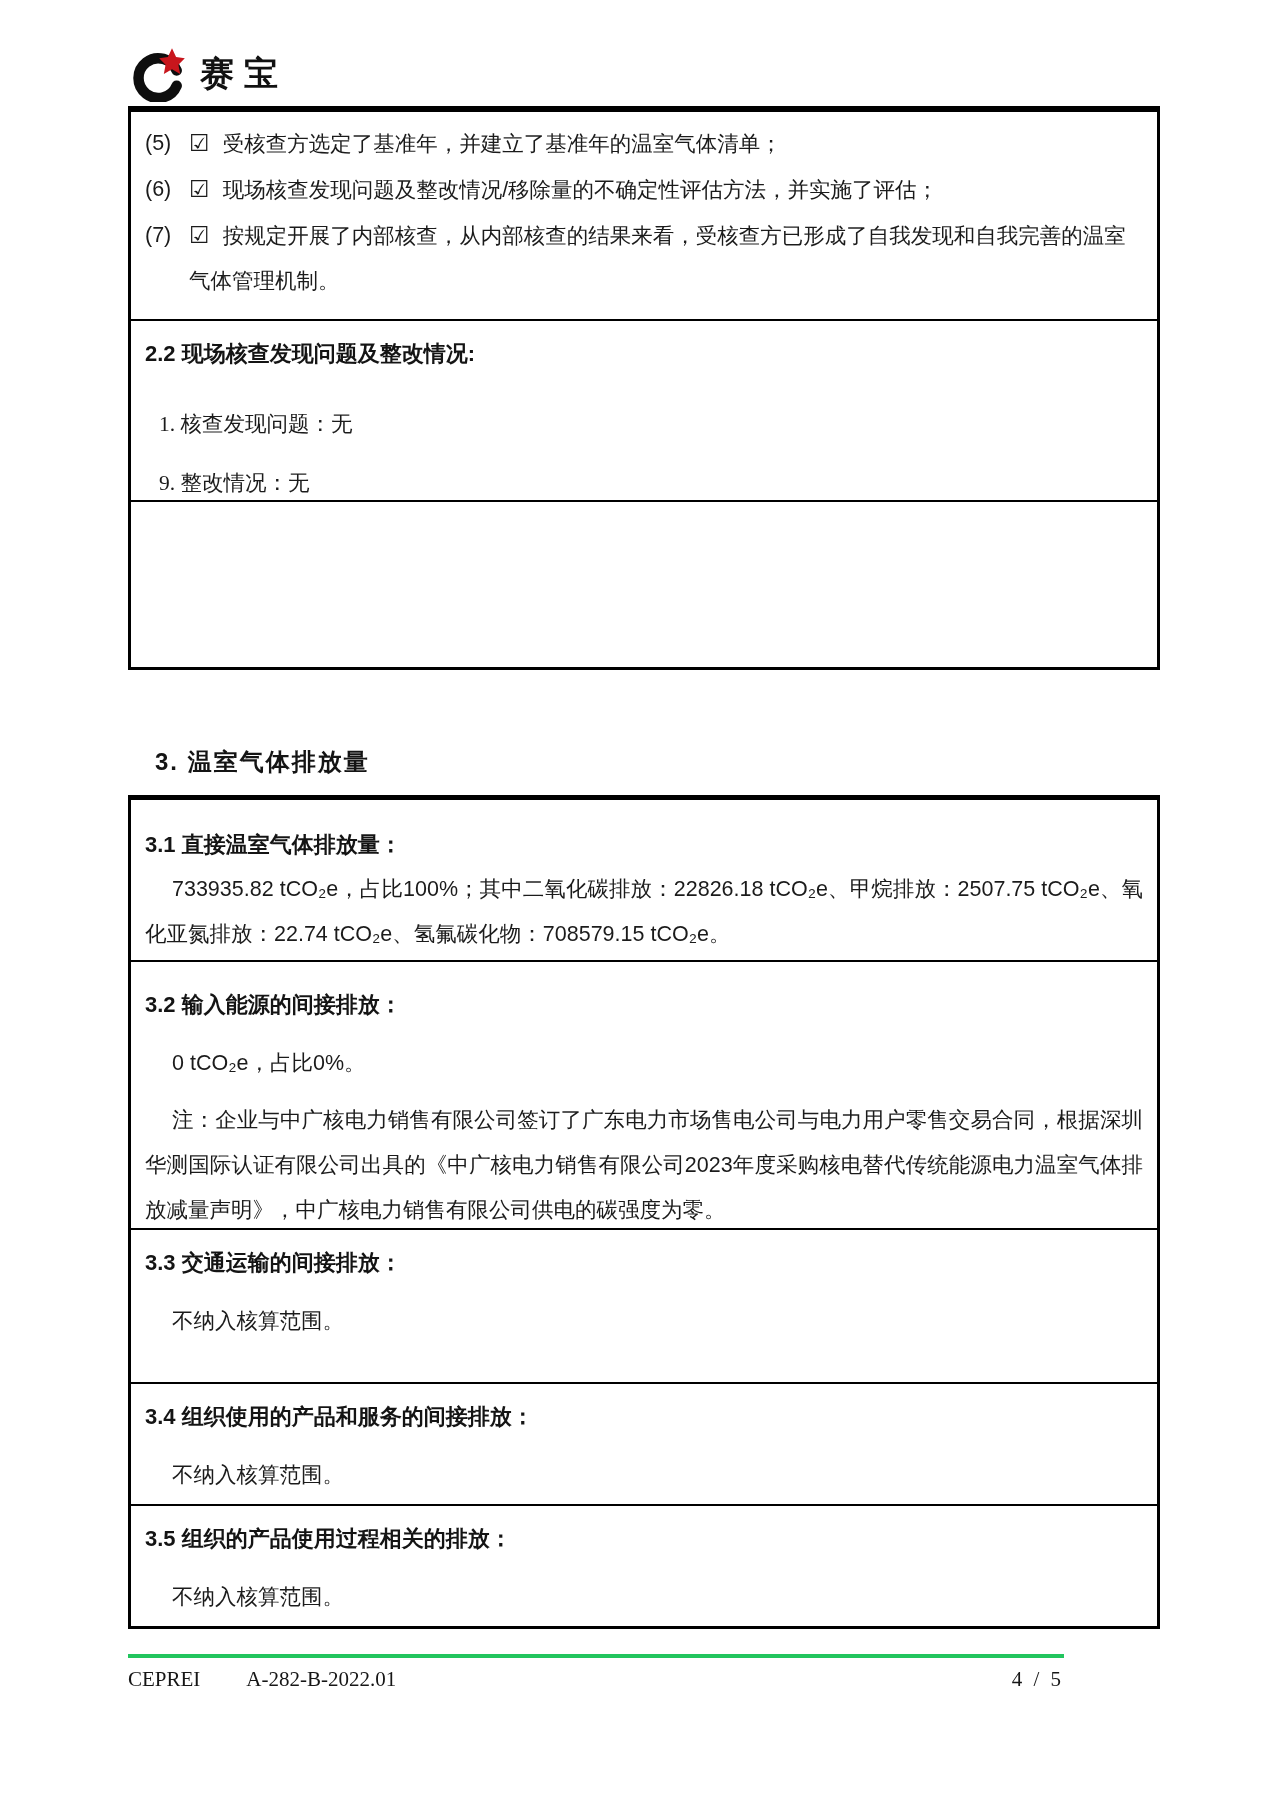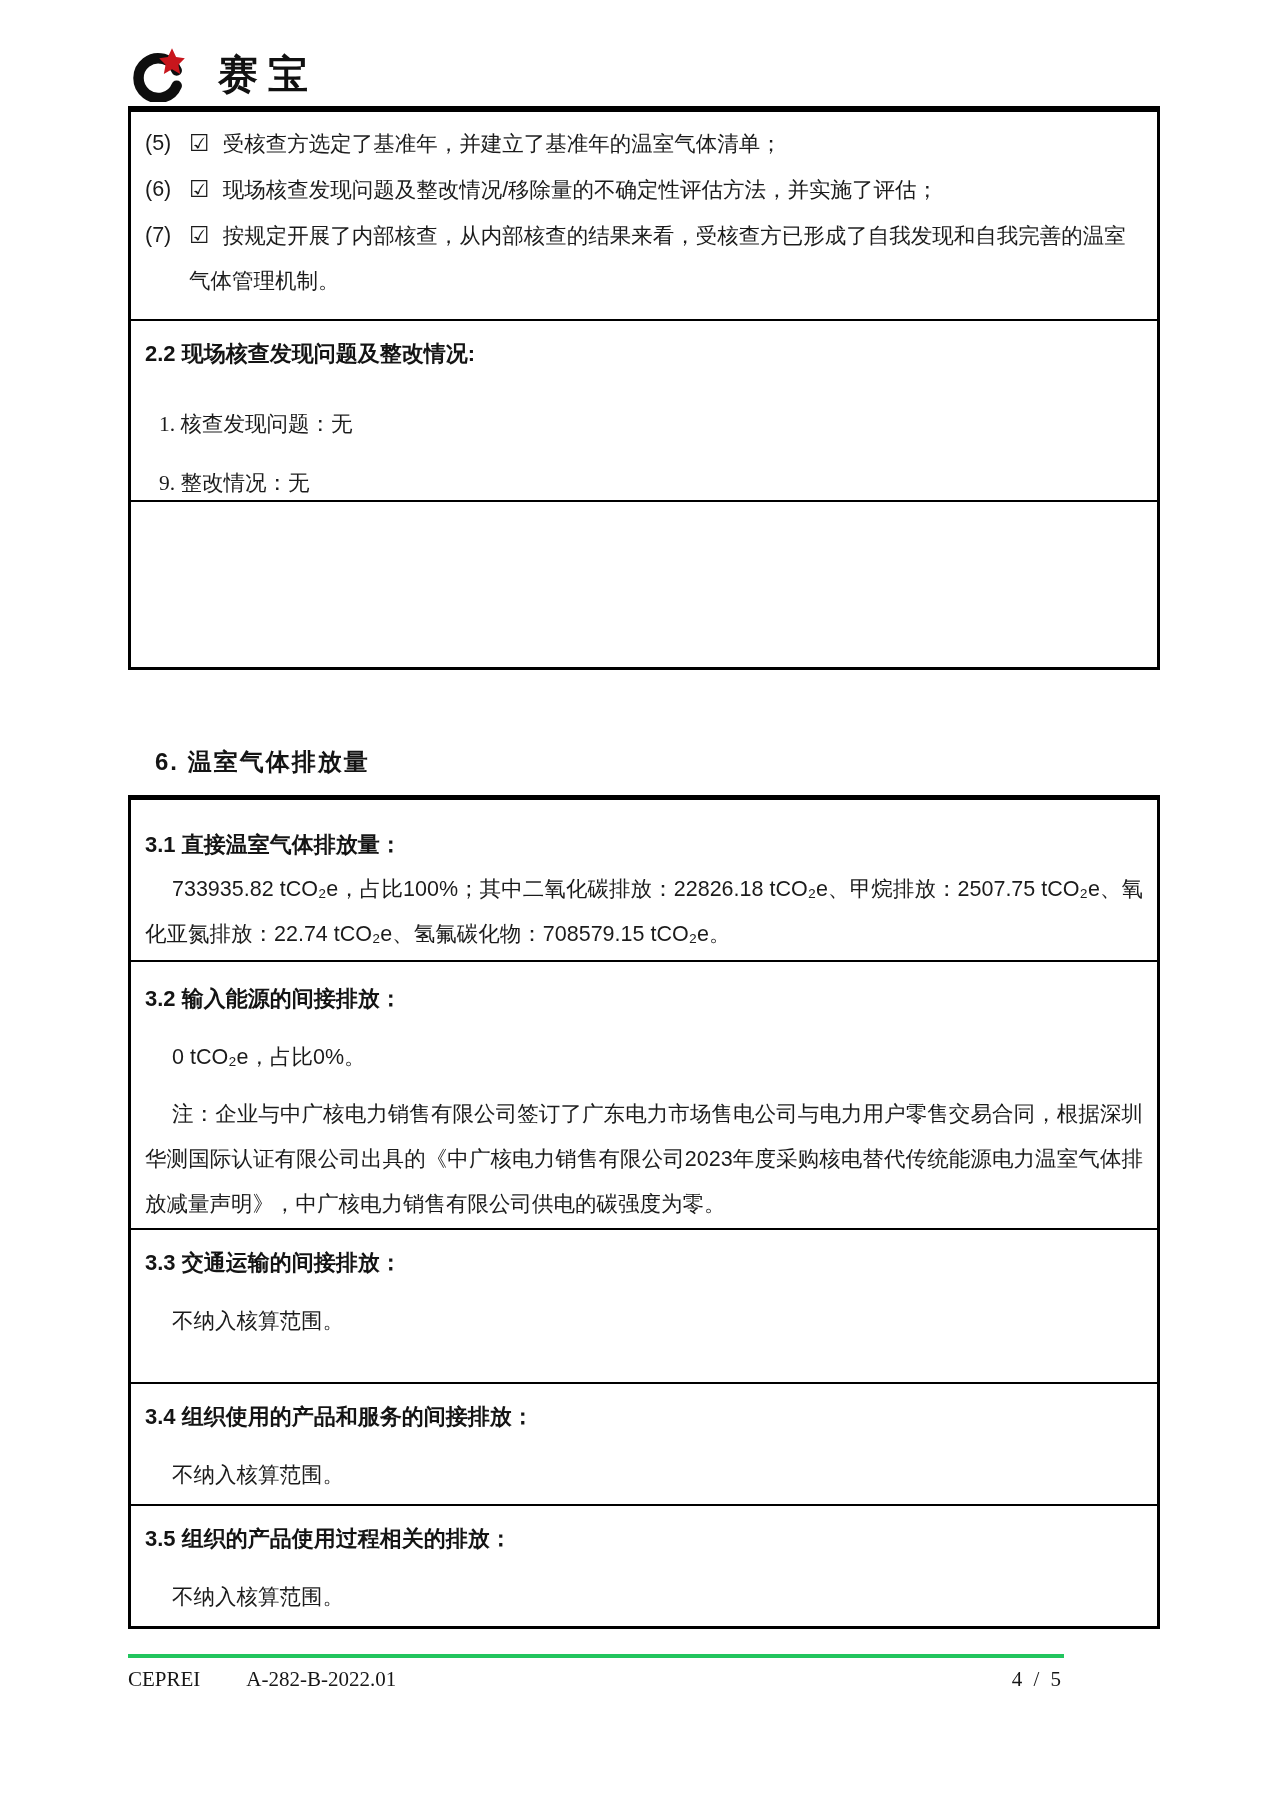--- a/index.html
+++ b/index.html
@@ -8,22 +8,22 @@
     width:1268px; height:1793px;
     background:#ffffff;
     font-family:"Liberation Sans","DejaVu Sans",sans-serif;
     color:#1b1b1b;
     overflow:hidden;
   }
   
   .logo { position:absolute; left:130px; top:46px; display:flex; align-items:center; }
   .logo svg { display:block; }
   .logo-text {
-    margin-left:32px;
-    font-size:40px; font-weight:700; color:#111;
+    margin-left:14px;
+    font-size:34px; font-weight:700; color:#111;
     letter-spacing:10px;
     font-family:"Liberation Serif","DejaVu Serif",serif;
   }
 
   
   .box {
     position:absolute; left:128px; width:1032px;
     border:3px solid #000; box-sizing:border-box;
     background:#fff;
   }
@@ -51,21 +51,21 @@
   .check-item .body { flex:1; }
   .cb { display:inline-block; margin-right:13px; font-size:23px; font-family:"DejaVu Sans",sans-serif; }
 
   
   .list-item { padding-left:14px; }
   .li-1 { margin-top:26px; }
   .li-2 { margin-top:14px; }
 
   .para { text-align:justify; text-indent:27px; margin:0; }
 
-  .pt14 { padding-top:14px; }
+  .pt14 { padding-top:20px; }
   .pt22 { padding-top:22px; }
   .pt10 { padding-top:10px; }
   .mt14 { margin-top:14px; }
   .mt12 { margin-top:12px; }
   .mt8  { margin-top:8px; }
 
   
   .sec3-title {
     position:absolute; left:155px; top:746px;
     font-size:24px; font-weight:700; color:#141414;
@@ -115,21 +115,21 @@
     <div class="row r2 pt10">
       <div class="sec-heading">2.2 现场核查发现问题及整改情况:</div>
       <div class="list-item fs serif li-1">1. 核查发现问题：无</div>
       <div class="list-item fs serif li-2">9. 整改情况：无</div>
     </div>
 
     <div class="row r3 pt22">
     </div>
   </section>
 
-  <div class="sec3-title">6. 温室气体排放量</div>
+  <div class="sec3-title">3. 温室气体排放量</div>
 
   <section class="box box2">
     <div class="row s31 pt22">
       <div class="sec-heading">3.1 直接温室气体排放量：</div>
       <p class="para fs">733935.82 tCO₂e，占比100%；其中二氧化碳排放：22826.18 tCO₂e、甲烷排放：2507.75 tCO₂e、氧化亚氮排放：22.74 tCO₂e、氢氟碳化物：708579.15 tCO₂e。</p>
     </div>
 
     <div class="row s32 pt14">
       <div class="sec-heading">3.2 输入能源的间接排放：</div>
       <p class="para fs mt14">0 tCO₂e，占比0%。</p>

